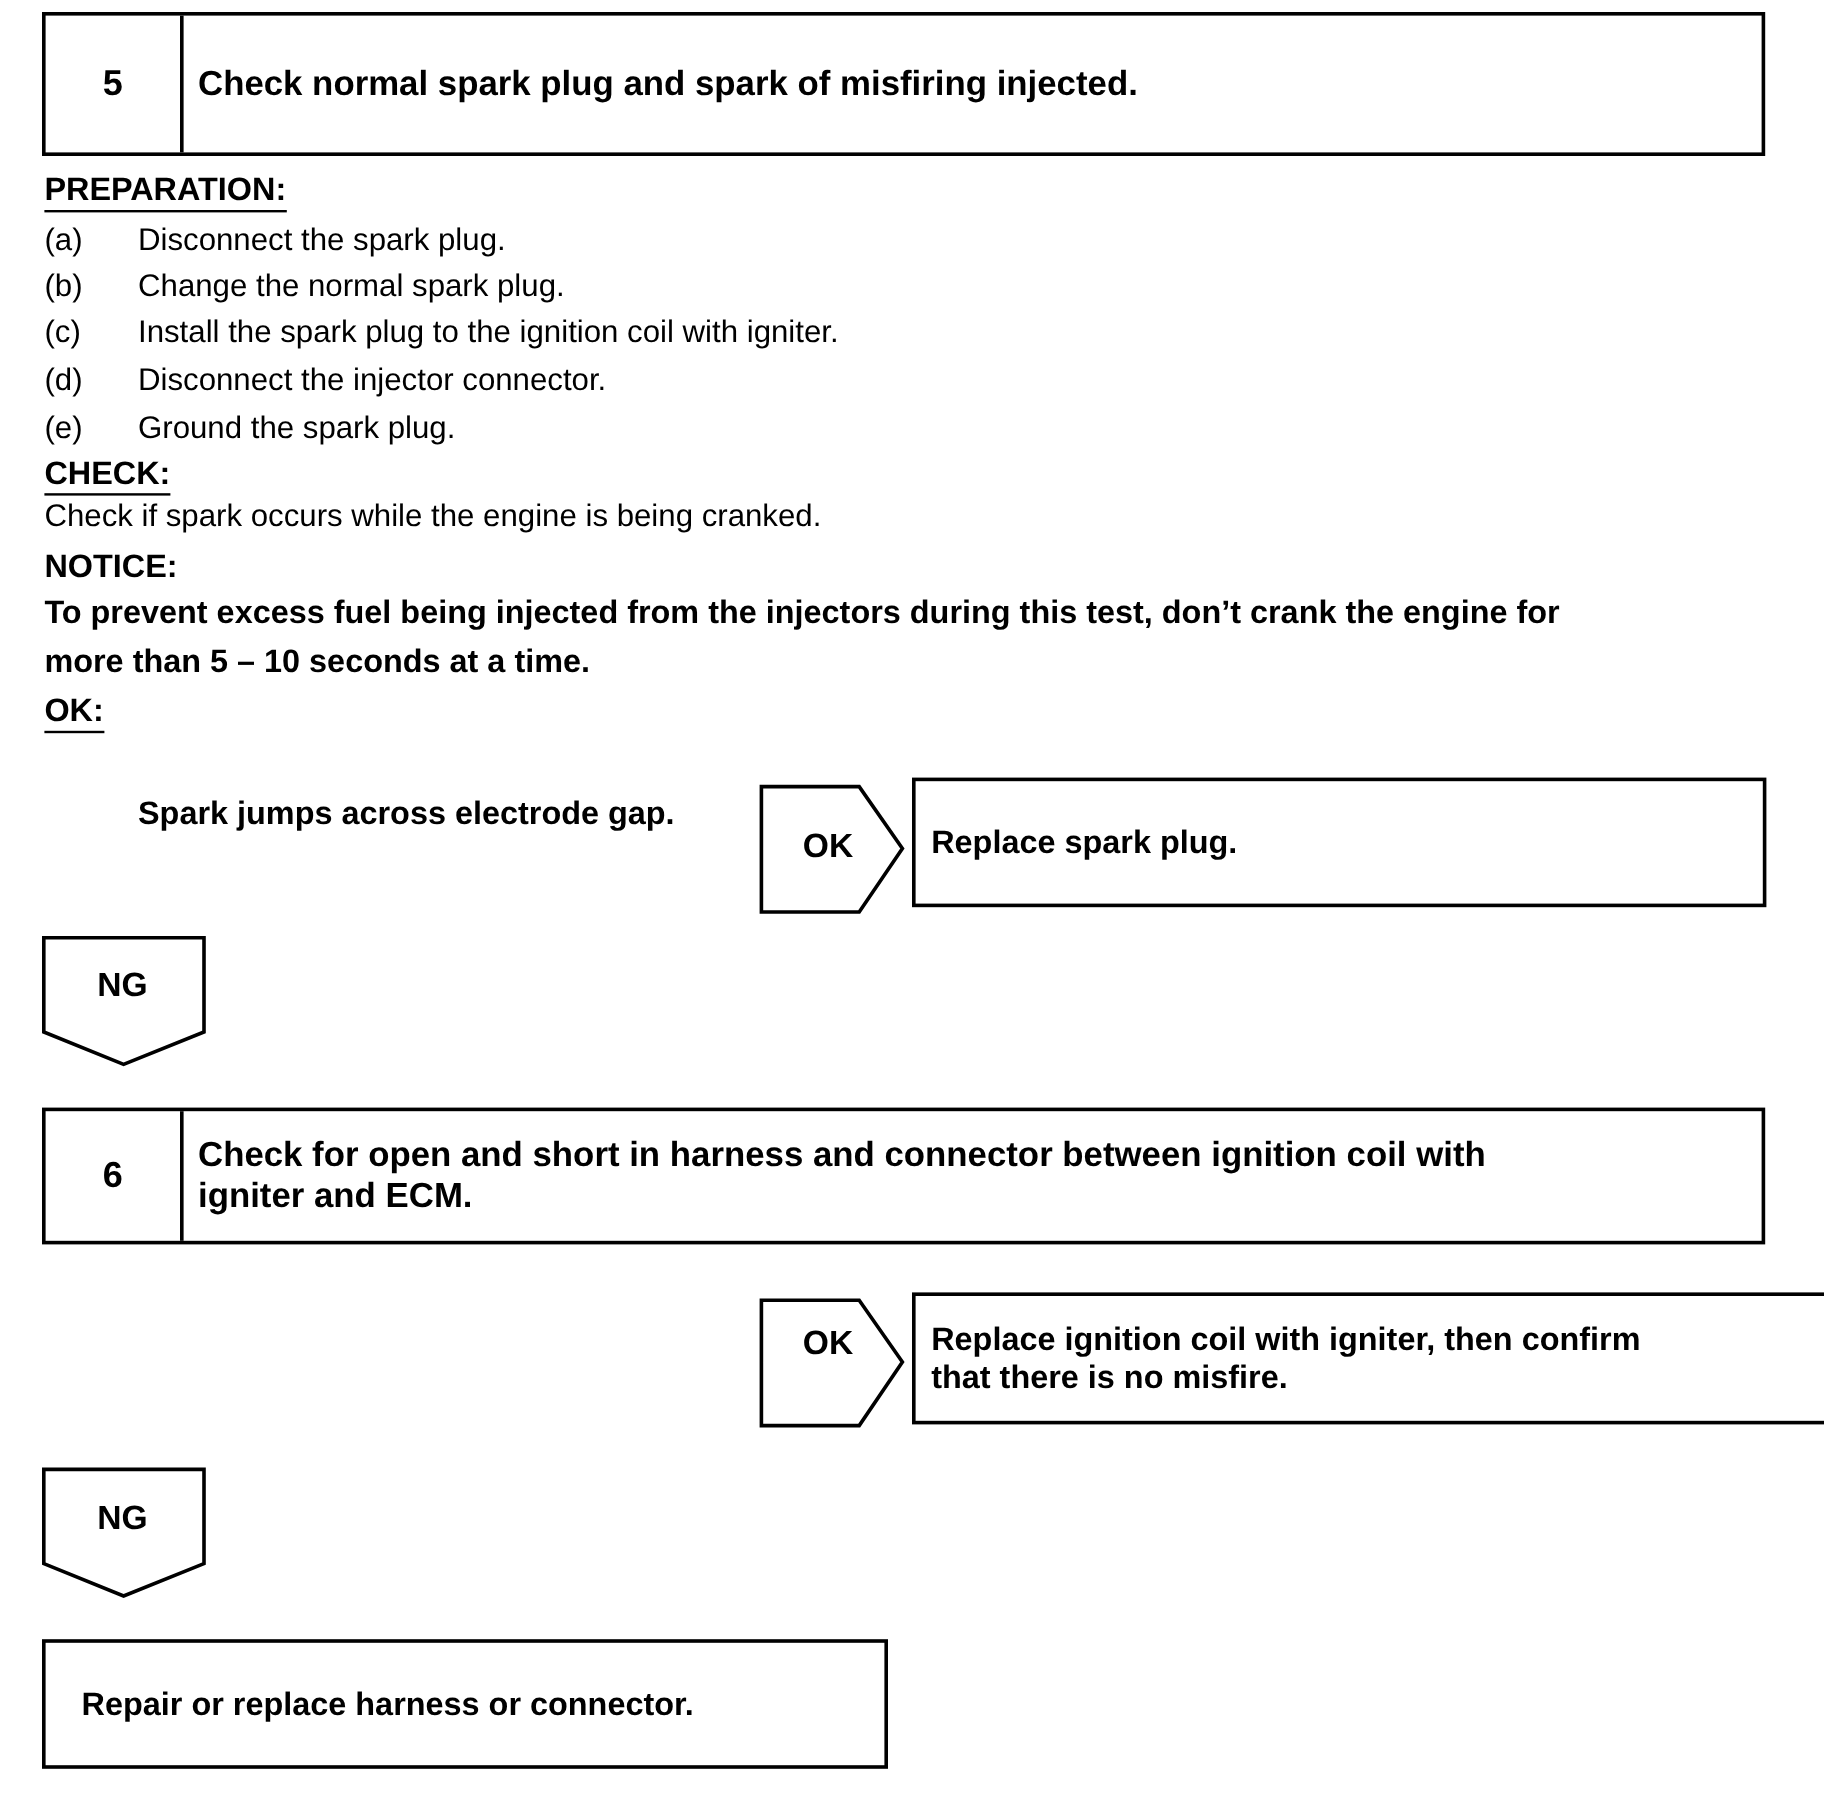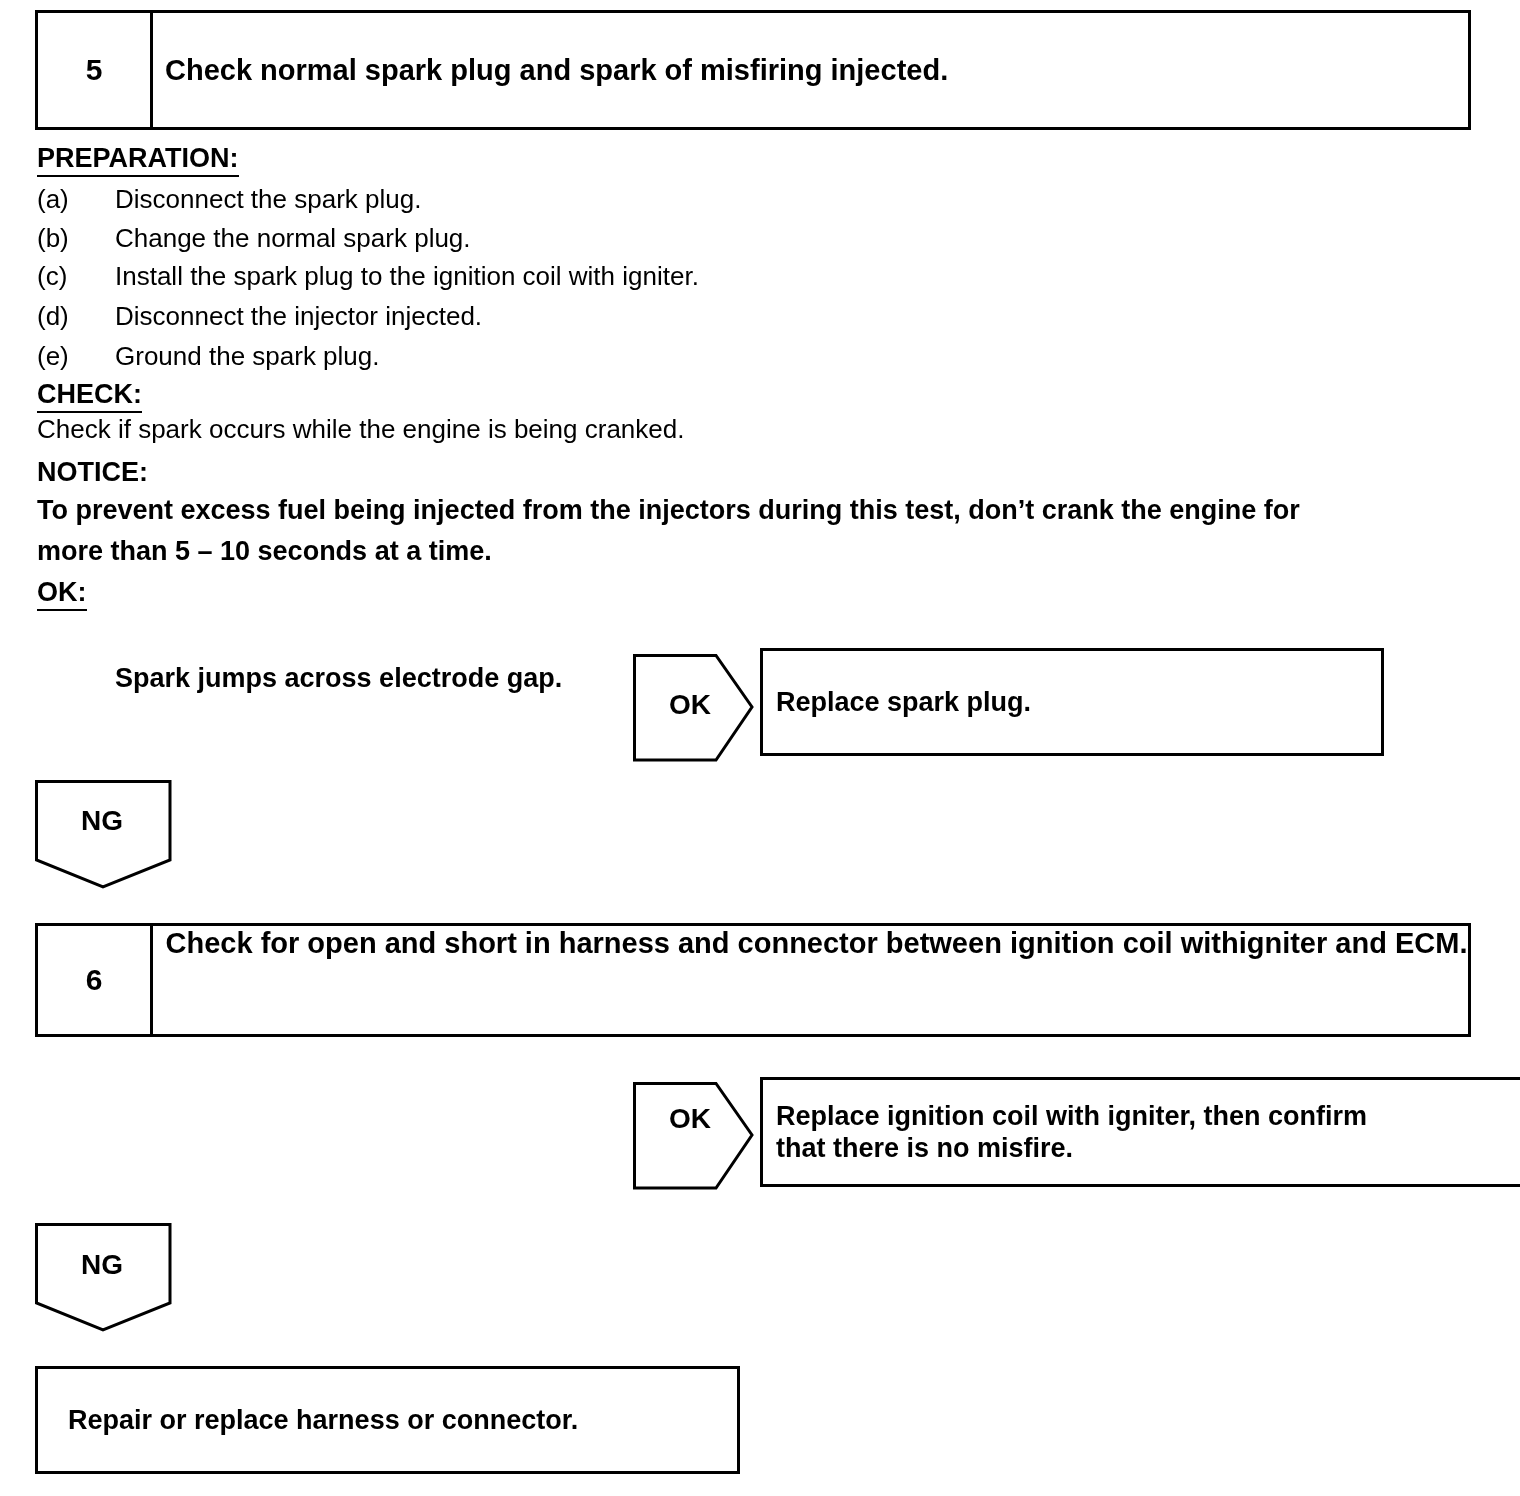--- a/index.html
+++ b/index.html
@@ -25,49 +25,49 @@
 
 <div class="stepbox" style="left:35px; top:10px; width:1436px; height:120px;">
   <div class="stepnum">5</div>
   <div class="steptitle">Check normal spark plug and spark of misfiring injected.</div>
 </div>
 
 <div class="label u" style="top:143px;">PREPARATION:</div>
 <div class="line" style="top:184px;"><span class="mk">(a)</span><span>Disconnect the spark plug.</span></div>
 <div class="line" style="top:223px;"><span class="mk">(b)</span><span>Change the normal spark plug.</span></div>
 <div class="line" style="top:261px;"><span class="mk">(c)</span><span>Install the spark plug to the ignition coil with igniter.</span></div>
-<div class="line" style="top:301px;"><span class="mk">(d)</span><span>Disconnect the injector injected.</span></div>
+<div class="line" style="top:301px;"><span class="mk">(d)</span><span>Disconnect the injector connector.</span></div>
 <div class="line" style="top:341px;"><span class="mk">(e)</span><span>Ground the spark plug.</span></div>
 
 <div class="label u" style="top:379px;">CHECK:</div>
 <div class="line" style="top:414px;">Check if spark occurs while the engine is being cranked.</div>
 
 <div class="label" style="top:457px;">NOTICE:</div>
 <div class="line bold" style="top:495px; font-size:27px;">To prevent excess fuel being injected from the injectors during this test, don’t crank the engine for</div>
 <div class="line bold" style="top:536px; font-size:27px;">more than 5 – 10 seconds at a time.</div>
 
 <div class="label u" style="top:577px;">OK:</div>
 <div class="line bold" style="top:647px; left:115px; font-size:27px;margin-top:16px;">Spark jumps across electrode gap.</div>
 
 <svg class="shape" style="left:633px; top:654px;" width="122" height="108">
   <polygon points="1.5,1.5 83,1.5 119,53 83,106 1.5,106" fill="#fff" stroke="#000" stroke-width="3"></polygon>
 </svg>
 <div class="shape-text" style="left:650px; top:689px; width:80px;">OK</div>
-<div class="result-box" style="left:760px; top:648px; width:624px; height:108px;">
+<div class="result-box" style="left:760px; top:648px; width:712px; height:108px;">
   <span>Replace spark plug.</span>
 </div>
 
 <svg class="shape" style="left:35px; top:780px;" width="138" height="110">
   <polygon points="1.5,1.5 135,1.5 135,80 68,107 1.5,80" fill="#fff" stroke="#000" stroke-width="3"></polygon>
 </svg>
 <div class="shape-text" style="left:62px; top:805px; width:80px;">NG</div>
 
 <div class="stepbox" style="left:35px; top:923px; width:1436px; height:114px;">
   <div class="stepnum">6</div>
-  <div class="steptitle" style="flex-direction:row; align-items:flex-start; justify-content:center;">
+  <div class="steptitle" style="flex-direction:column; align-items:flex-start; justify-content:center;">
     <span>Check for open and short in harness and connector between ignition coil with</span>
     <span>igniter and ECM.</span>
   </div>
 </div>
 
 <svg class="shape" style="left:633px; top:1082px;" width="122" height="108">
   <polygon points="1.5,1.5 83,1.5 119,53 83,106 1.5,106" fill="#fff" stroke="#000" stroke-width="3"></polygon>
 </svg>
 <div class="shape-text" style="left:650px; top:1103px; width:80px;">OK</div>
 <div class="result-box" style="left:760px; top:1077px; width:825px; height:110px; flex-direction:column; align-items:flex-start; justify-content:center;">

